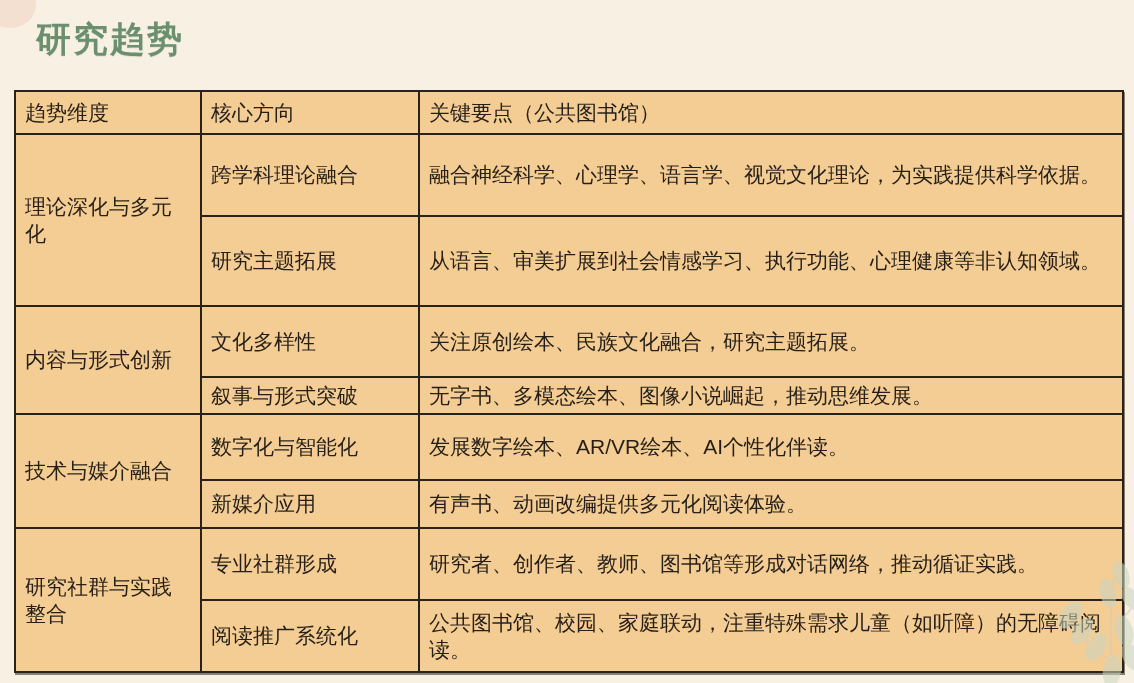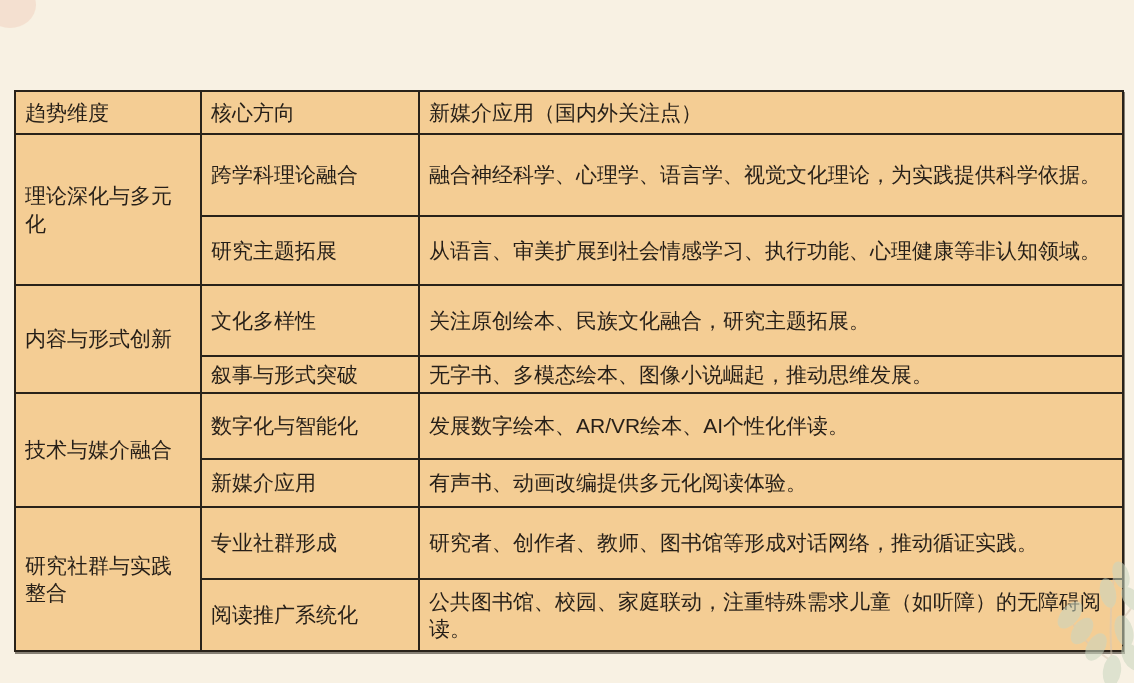--- a/index.html
+++ b/index.html
@@ -57,40 +57,41 @@
     opacity: 0.55;
   }
 </style>
 </head>
 <body>
 
 <div class="slide">
 
   <div class="corner-blob"></div>
 
+  <h1 class="page-title">研究趋势</h1>
 
   <table class="trends">
     <colgroup>
       <col style="width:186px">
         <col style="width:218px">
         <col style="width:704px">
     </colgroup>
     <tbody>
       <tr style="height:43px">
         <th>趋势维度</th>
         <th>核心方向</th>
-        <th>新媒介应用（国内外关注点）</th>
+        <th>关键要点（公共图书馆）</th>
       </tr>
 
       <tr style="height:82px">
         <td class="dim" rowspan="2">理论深化与多元化</td>
         <td>跨学科理论融合</td>
         <td class="pts">融合神经科学、心理学、语言学、视觉文化理论，为实践提供科学依据。</td>
       </tr>
-      <tr style="height:69px">
+      <tr style="height:90px">
         <td>研究主题拓展</td>
         <td class="pts">从语言、审美扩展到社会情感学习、执行功能、心理健康等非认知领域。</td>
       </tr>
 
       <tr style="height:71px">
         <td class="dim" rowspan="2">内容与形式创新</td>
         <td>文化多样性</td>
         <td class="pts">关注原创绘本、民族文化融合，研究主题拓展。</td>
       </tr>
       <tr style="height:37px">

